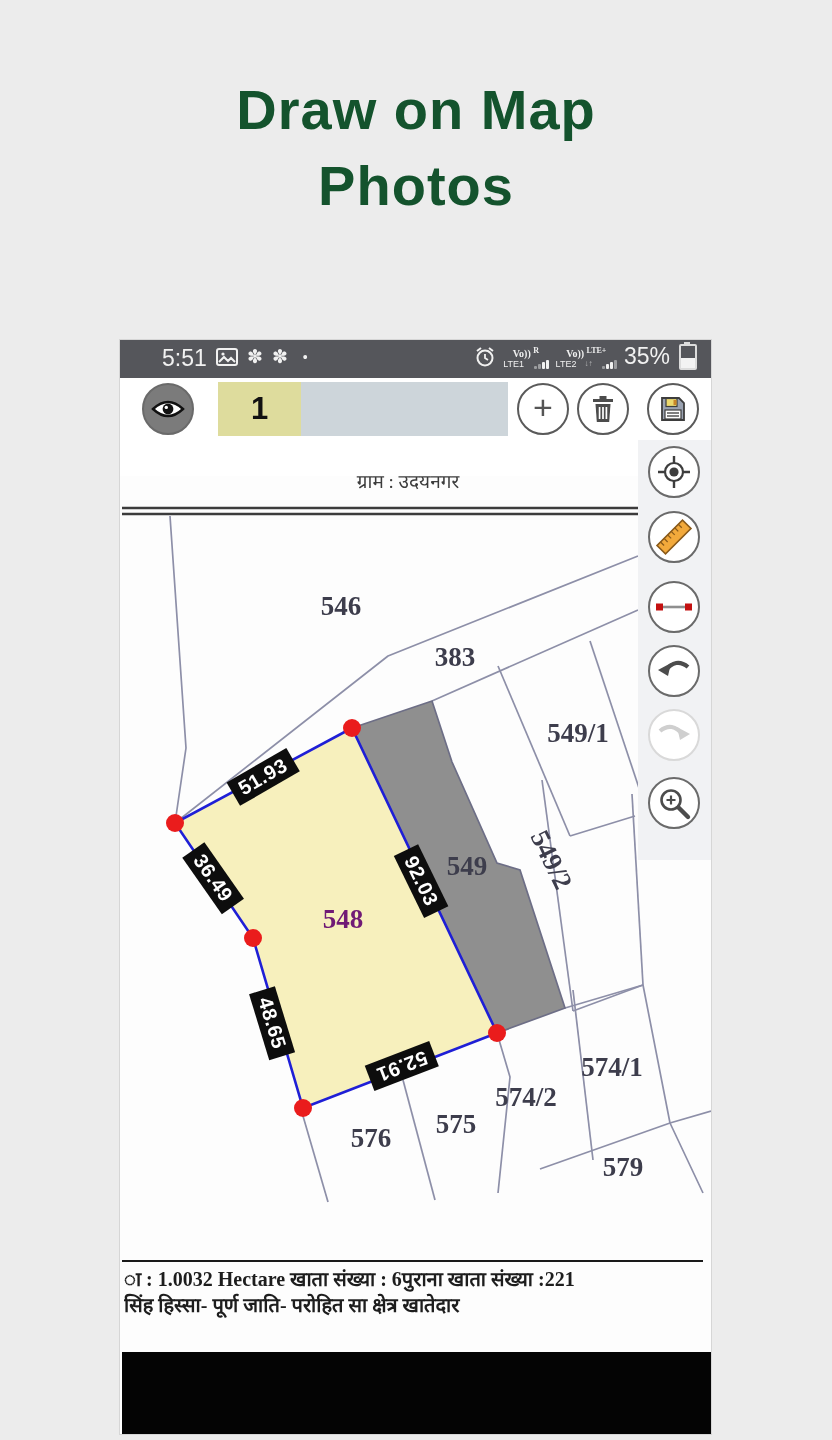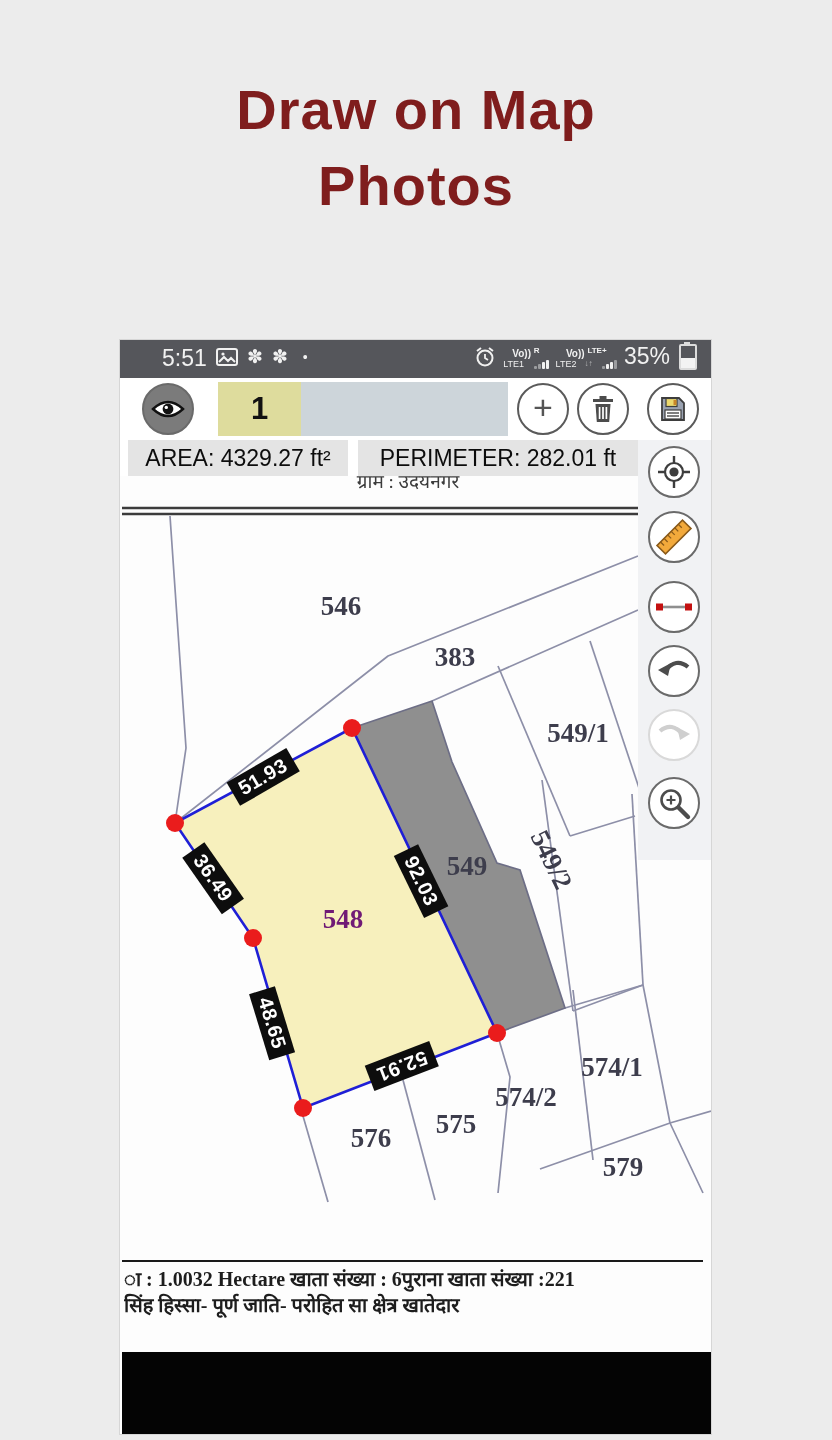--- a/index.html
+++ b/index.html
@@ -3,40 +3,40 @@
 <meta charset="utf-8">
 <style>
   html,body{margin:0;padding:0;}
   body{
     width:832px;height:1440px;position:relative;overflow:hidden;
     background:#ececec;font-family:"Liberation Sans",sans-serif;
   }
   
   .hero-title{
     position:absolute;left:0;top:72px;width:832px;text-align:center;
-    font-size:56px;font-weight:bold;color:#7f1d1d;line-height:1.36;
+    font-size:56px;font-weight:bold;color:#14532d;line-height:1.36;
     letter-spacing:1px;white-space:pre-line;
   }
   
   .phone{
     position:absolute;left:120px;top:340px;width:591px;height:1094px;
     background:#ffffff;outline:1px solid #d6d6d6;
   }
   
   .status-bar{
     position:absolute;left:0;top:0;width:591px;height:38px;background:#55565b;
     color:#f1f1f1;display:flex;align-items:center;text-align:center;
   }
   .sb-time{position:absolute;left:42px;top:5px;font-size:23px;}
   .sb-left-icons{position:absolute;left:96px;top:7px;display:flex;align-items:center;gap:9px;}
   .sb-fan{font-size:19px;color:#f1f1f1;line-height:20px;}
   .sb-dot{font-size:14px;margin-left:6px;}
   .sb-right{position:absolute;right:14px;top:3px;display:flex;align-items:center;gap:7px;}
   .sim{display:flex;flex-direction:column;line-height:10px;margin-top:2px;}
-  .sim .r1{font-size:10px;font-weight:bold;}
+  .sim .r1{font-size:10px;font-weight:bold;font-family:Liberation Serif, serif;}
   .sim .r2{font-size:9px;display:flex;align-items:flex-end;gap:8px;}
   .sim sup{font-size:8px;}
   .bars{display:inline-flex;align-items:flex-end;gap:1.5px;margin-left:2px;}
   .bars i{display:inline-block;width:2.5px;background:#f1f1f1;border-radius:1px;}
   .bars i.dim{opacity:.45;}
   .arrows{opacity:.6;font-size:8px;}
   .sb-batt-pct{font-size:23px;}
   .battery{width:14px;height:22px;border:2px solid #dcdcdc;border-radius:2px;position:relative;margin-left:2px;}
   .battery:before{content:"";position:absolute;left:3px;top:-4px;width:6px;height:2px;background:#dcdcdc;}
   .battery .fill{position:absolute;left:0;bottom:0;width:100%;height:42%;background:#f3f3f3;}
@@ -182,24 +182,20 @@
       <svg width="28" height="28" viewBox="0 0 28 28">
         <path d="M3 3 h17 l5 5 v17 h-22 Z" fill="#9aa2b1" stroke="#3d3d3d" stroke-width="1.8"></path>
         <rect x="7" y="3.5" width="11" height="8" fill="#ecd96e" stroke="#3d3d3d" stroke-width="1.2"></rect>
         <rect x="14.5" y="5" width="3" height="5" fill="#c8862a"></rect>
         <rect x="6" y="15" width="16" height="9" fill="#ffffff" stroke="#3d3d3d" stroke-width="1.2"></rect>
         <path d="M8 18 h12 M8 21 h12" stroke="#555" stroke-width="1.4"></path>
       </svg>
     </div>
   </div>
 
-  <div class="measure-row">
-    <div class="measure-badge area-badge">AREA: 4329.27 ft²</div>
-    <div class="measure-badge perimeter-badge">PERIMETER: 282.01 ft</div>
-  </div>
 
   <div class="map-layer">
     <span class="village-label">ग्राम : उदयनगर</span>
 
     <svg class="map-svg" width="591" height="876" viewBox="0 0 591 876">
 
       <path d="M2 32 H518 M2 38 H518" stroke="#3c3c3c" stroke-width="2.6" fill="none"></path>
 
       <g stroke="#8d8fa8" stroke-width="1.7" fill="none" stroke-linejoin="round">
         <path d="M50 40 L66 272 L55 347"></path>

